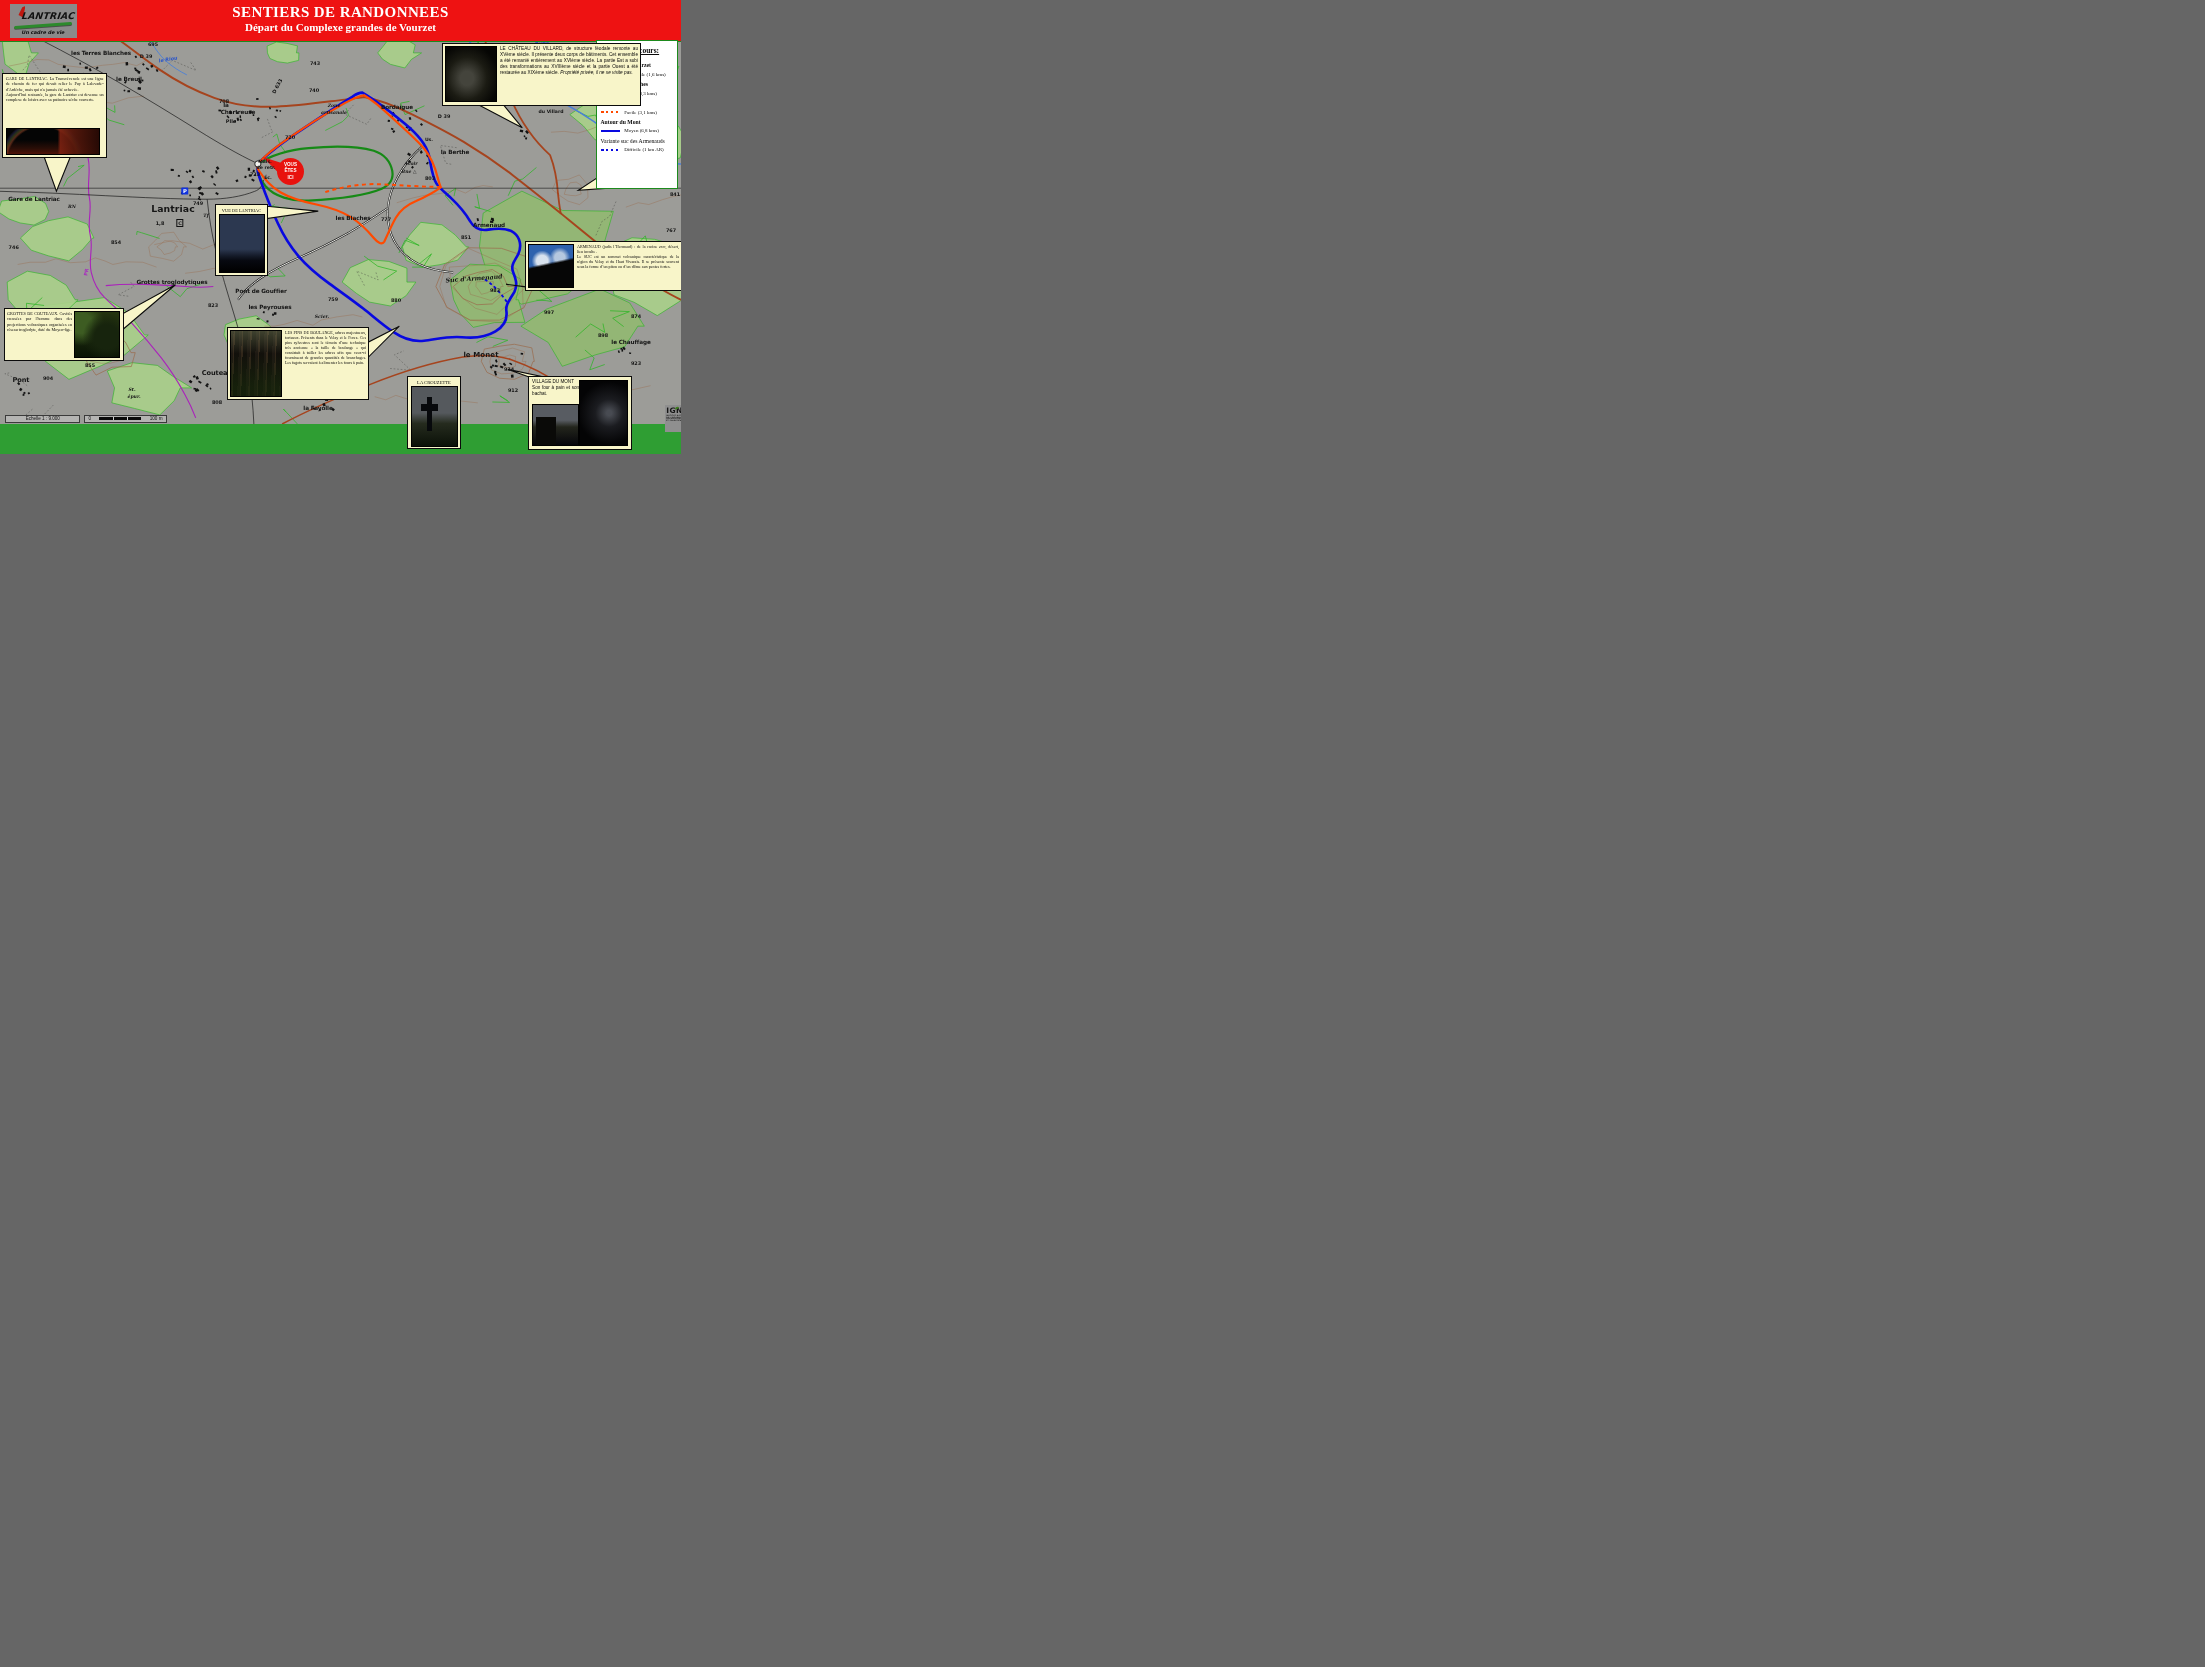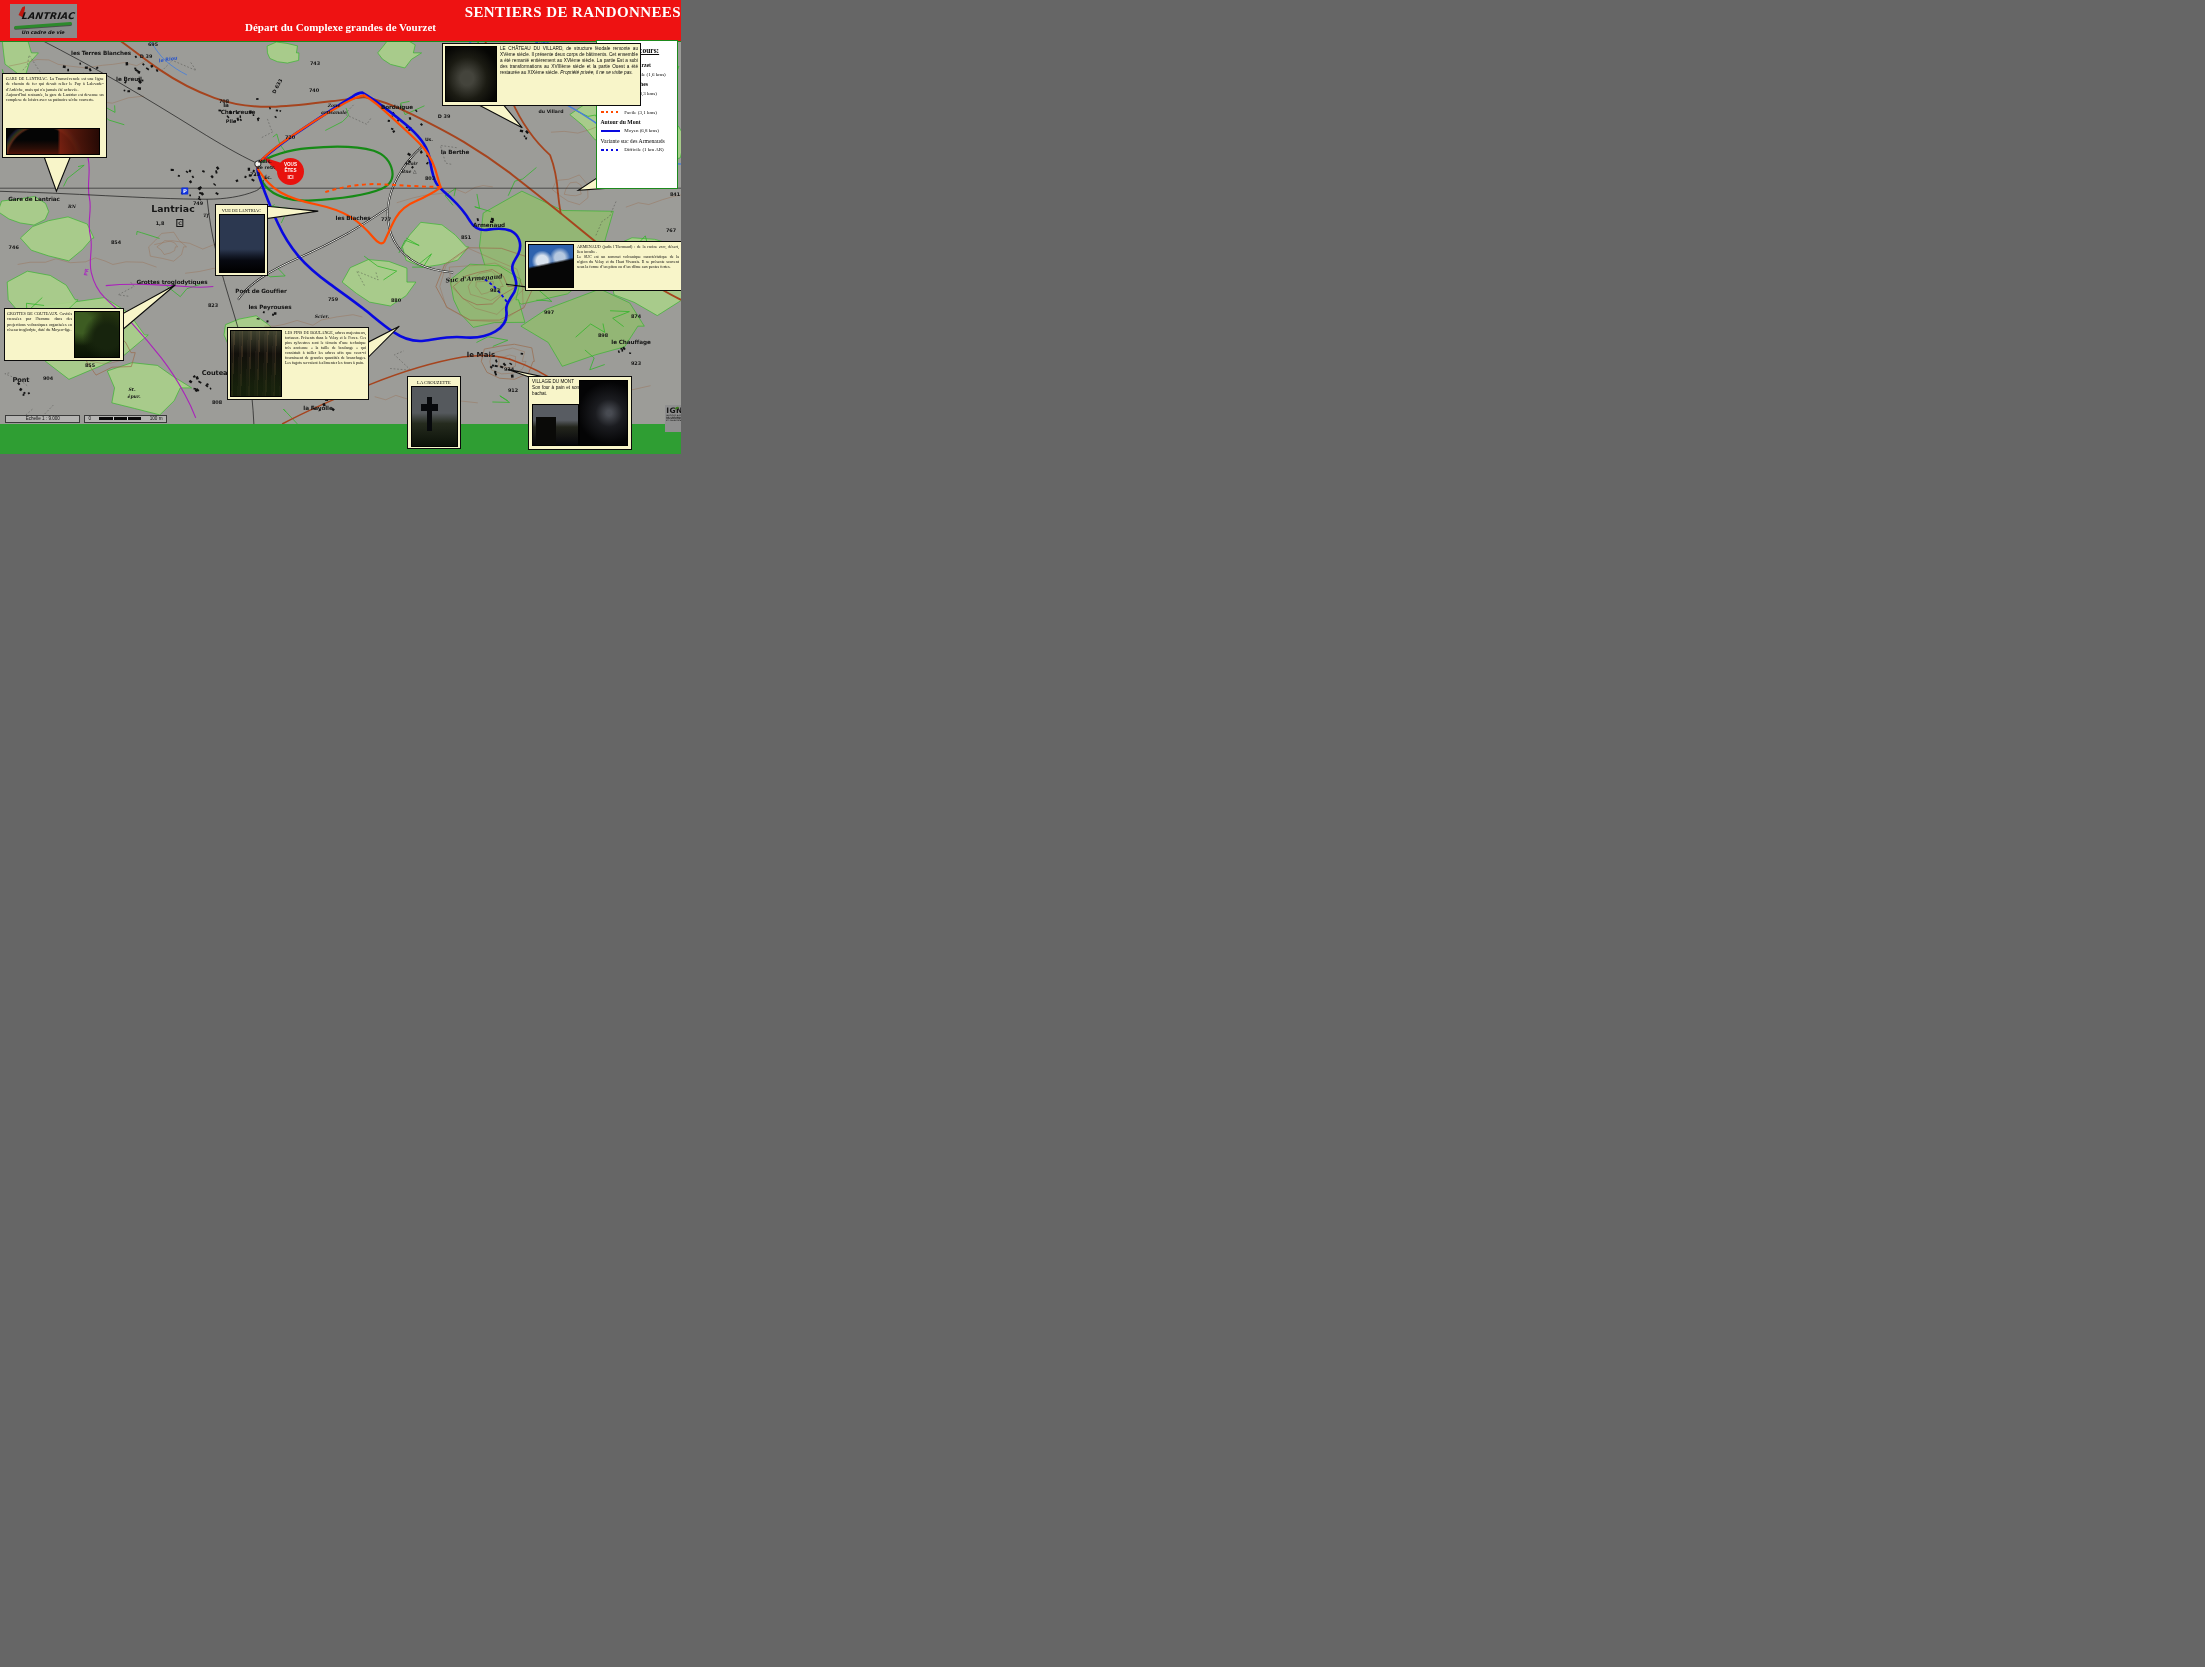--- a/index.html
+++ b/index.html
@@ -3,21 +3,21 @@
 <meta charset="utf-8">
 <style>
   html,body{margin:0;padding:0;background:#666;}
   #poster{position:relative;width:681px;height:454px;background:#9c9c98;overflow:hidden;
           font-family:"Liberation Sans",sans-serif;}
   
   #header{position:absolute;left:0;top:0;width:681px;height:41px;background:var(--red);z-index:3;}
   #header-sep{position:absolute;left:0;top:41px;width:681px;height:1.3px;background:#1d8a1d;z-index:3;}
   #titles{position:absolute;left:0;top:0;width:100%;text-align:center;color:#fff;
           font-family:"Liberation Serif",serif;font-weight:bold;}
-  #title{font-size:15px;letter-spacing:0.4px;margin-top:3.5px;text-align:right;}
+  #title{font-size:15px;letter-spacing:0.4px;margin-top:3.5px;}
   #subtitle{font-size:11px;margin-top:0.9px;}
   
   #logo{position:absolute;left:9.7px;top:3.5px;width:67px;height:34px;background:#8a8a8a;z-index:4;
         overflow:hidden;}
   #logo-name{position:absolute;left:12.3px;top:6.2px;font-size:9.3px;font-weight:bold;font-style:italic;
         color:#111;letter-spacing:0.2px;transform:skewX(-8deg);font-family:"DejaVu Sans",sans-serif;}
   #logo-accent{position:absolute;left:8.8px;top:2.6px;width:7px;height:11.5px;background:#c01810;
         clip-path:polygon(100% 0,65% 100%,0 78%,55% 10%);}
   #logo-swoosh{position:absolute;left:4.4px;top:20px;width:58px;height:3.1px;background:#2c8a2c;
         border-radius:1.8px;transform:rotate(-4deg);box-shadow:0 0.9px 0 rgba(0,0,0,.45);}
@@ -451,21 +451,21 @@
       <span class="ml num" style="left: 396px; top: 300px; transform: translate(-50%, -50%) rotate(0deg);">880</span>
       <span class="ml num" style="left: 671px; top: 230px; transform: translate(-50%, -50%) rotate(0deg);">767</span>
       <span class="ml num" style="left: 675px; top: 194px; transform: translate(-50%, -50%) rotate(0deg);">841</span>
       <span class="ml num" style="left: 549px; top: 312px; transform: translate(-50%, -50%) rotate(0deg);">997</span>
       <span class="ml num" style="left: 636px; top: 316px; transform: translate(-50%, -50%) rotate(0deg);">874</span>
       <span class="ml num" style="left: 603px; top: 335px; transform: translate(-50%, -50%) rotate(0deg);">898</span>
       <span class="ml pl2" style="left: 631px; top: 342px; transform: translate(-50%, -50%) rotate(0deg);">le Chauffage</span>
       <span class="ml num" style="left: 636px; top: 363px; transform: translate(-50%, -50%) rotate(0deg);">923</span>
       <span class="ml num" style="left: 509px; top: 369px; transform: translate(-50%, -50%) rotate(0deg);">934</span>
       <span class="ml num" style="left: 513px; top: 390px; transform: translate(-50%, -50%) rotate(0deg);">912</span>
-      <span class="ml pl3" style="left: 481px; top: 355px; transform: translate(-50%, -50%) rotate(0deg); font-size: 7px;">le Mais</span>
+      <span class="ml pl3" style="left: 481px; top: 355px; transform: translate(-50%, -50%) rotate(0deg); font-size: 7px;">le Monet</span>
       <span class="ml it" style="left: 322px; top: 316px; transform: translate(-50%, -50%) rotate(0deg);">Scier.</span>
       <span class="ml num" style="left: 333px; top: 299px; transform: translate(-50%, -50%) rotate(0deg);">759</span>
       <span class="ml num" style="left: 213px; top: 305px; transform: translate(-50%, -50%) rotate(0deg);">823</span>
       <span class="ml pl2" style="left: 261px; top: 291px; transform: translate(-50%, -50%) rotate(0deg);">Pont de Gouffier</span>
       <span class="ml pl2" style="left: 270px; top: 307px; transform: translate(-50%, -50%) rotate(0deg);">les Peyrouses</span>
       <span class="ml pl2" style="left: 318px; top: 408px; transform: translate(-50%, -50%) rotate(0deg);">la Fayolle</span>
       <span class="ml pl2" style="left: 219px; top: 373px; transform: translate(-50%, -50%) rotate(0deg); font-size: 6.6px;">Couteaux</span>
       <span class="ml num" style="left: 217px; top: 402px; transform: translate(-50%, -50%) rotate(0deg);">808</span>
       <span class="ml num" style="left: 90px; top: 365px; transform: translate(-50%, -50%) rotate(0deg);">855</span>
       <span class="ml num" style="left: 48px; top: 378px; transform: translate(-50%, -50%) rotate(0deg);">904</span>

